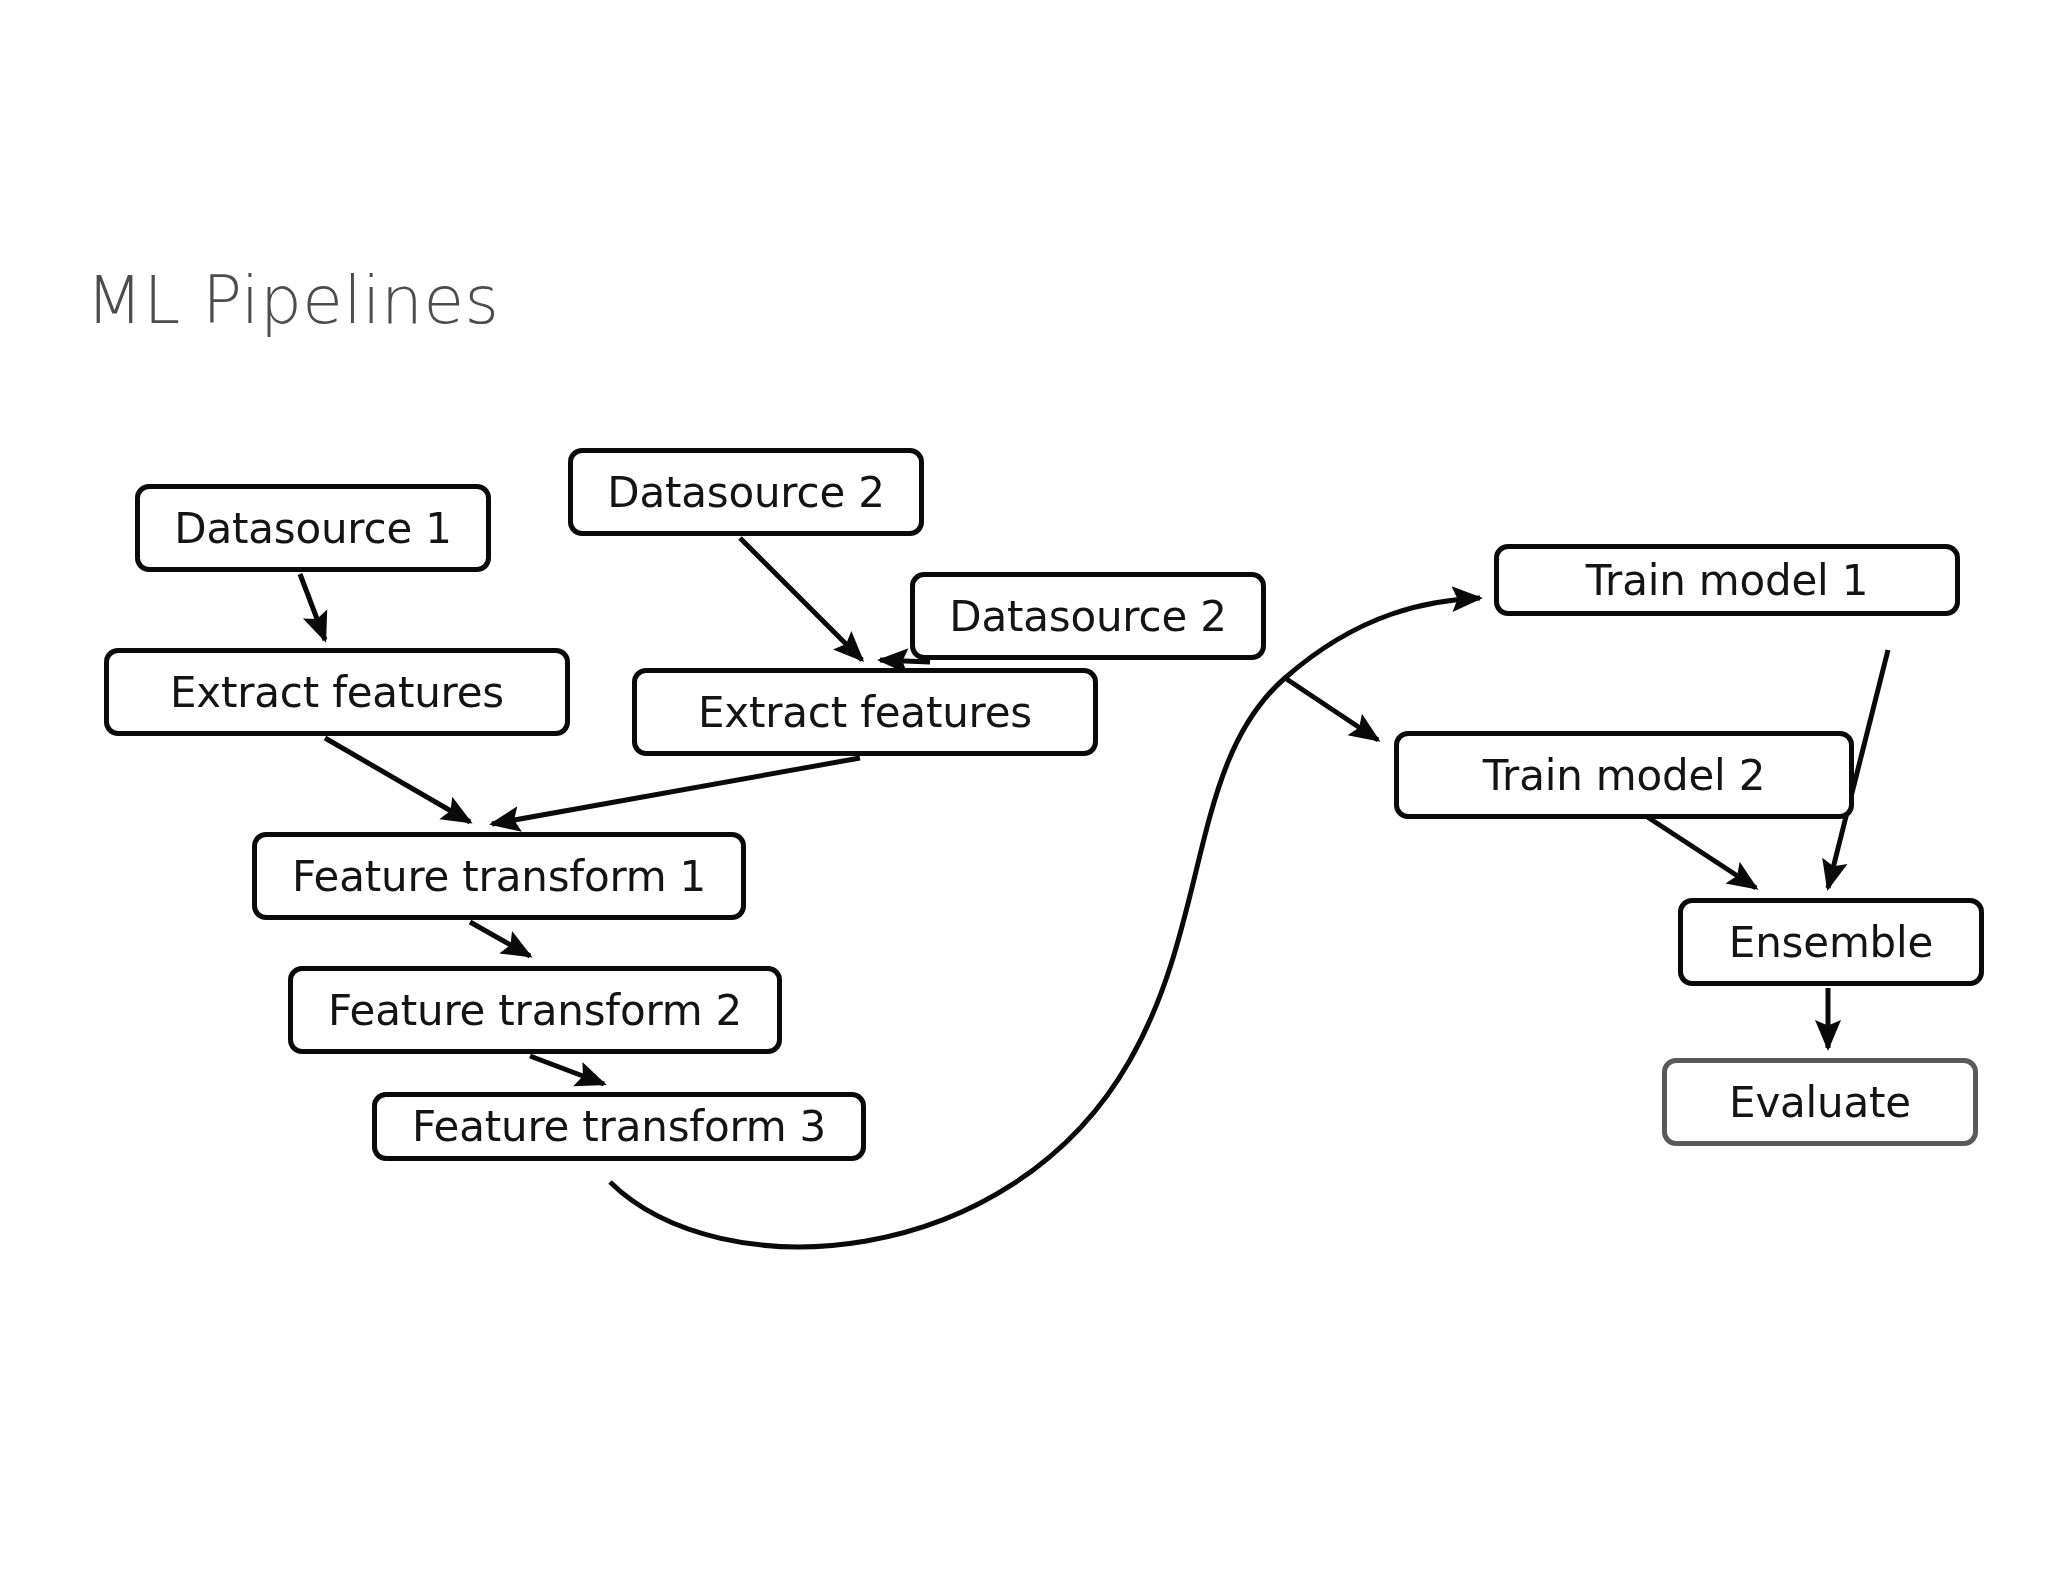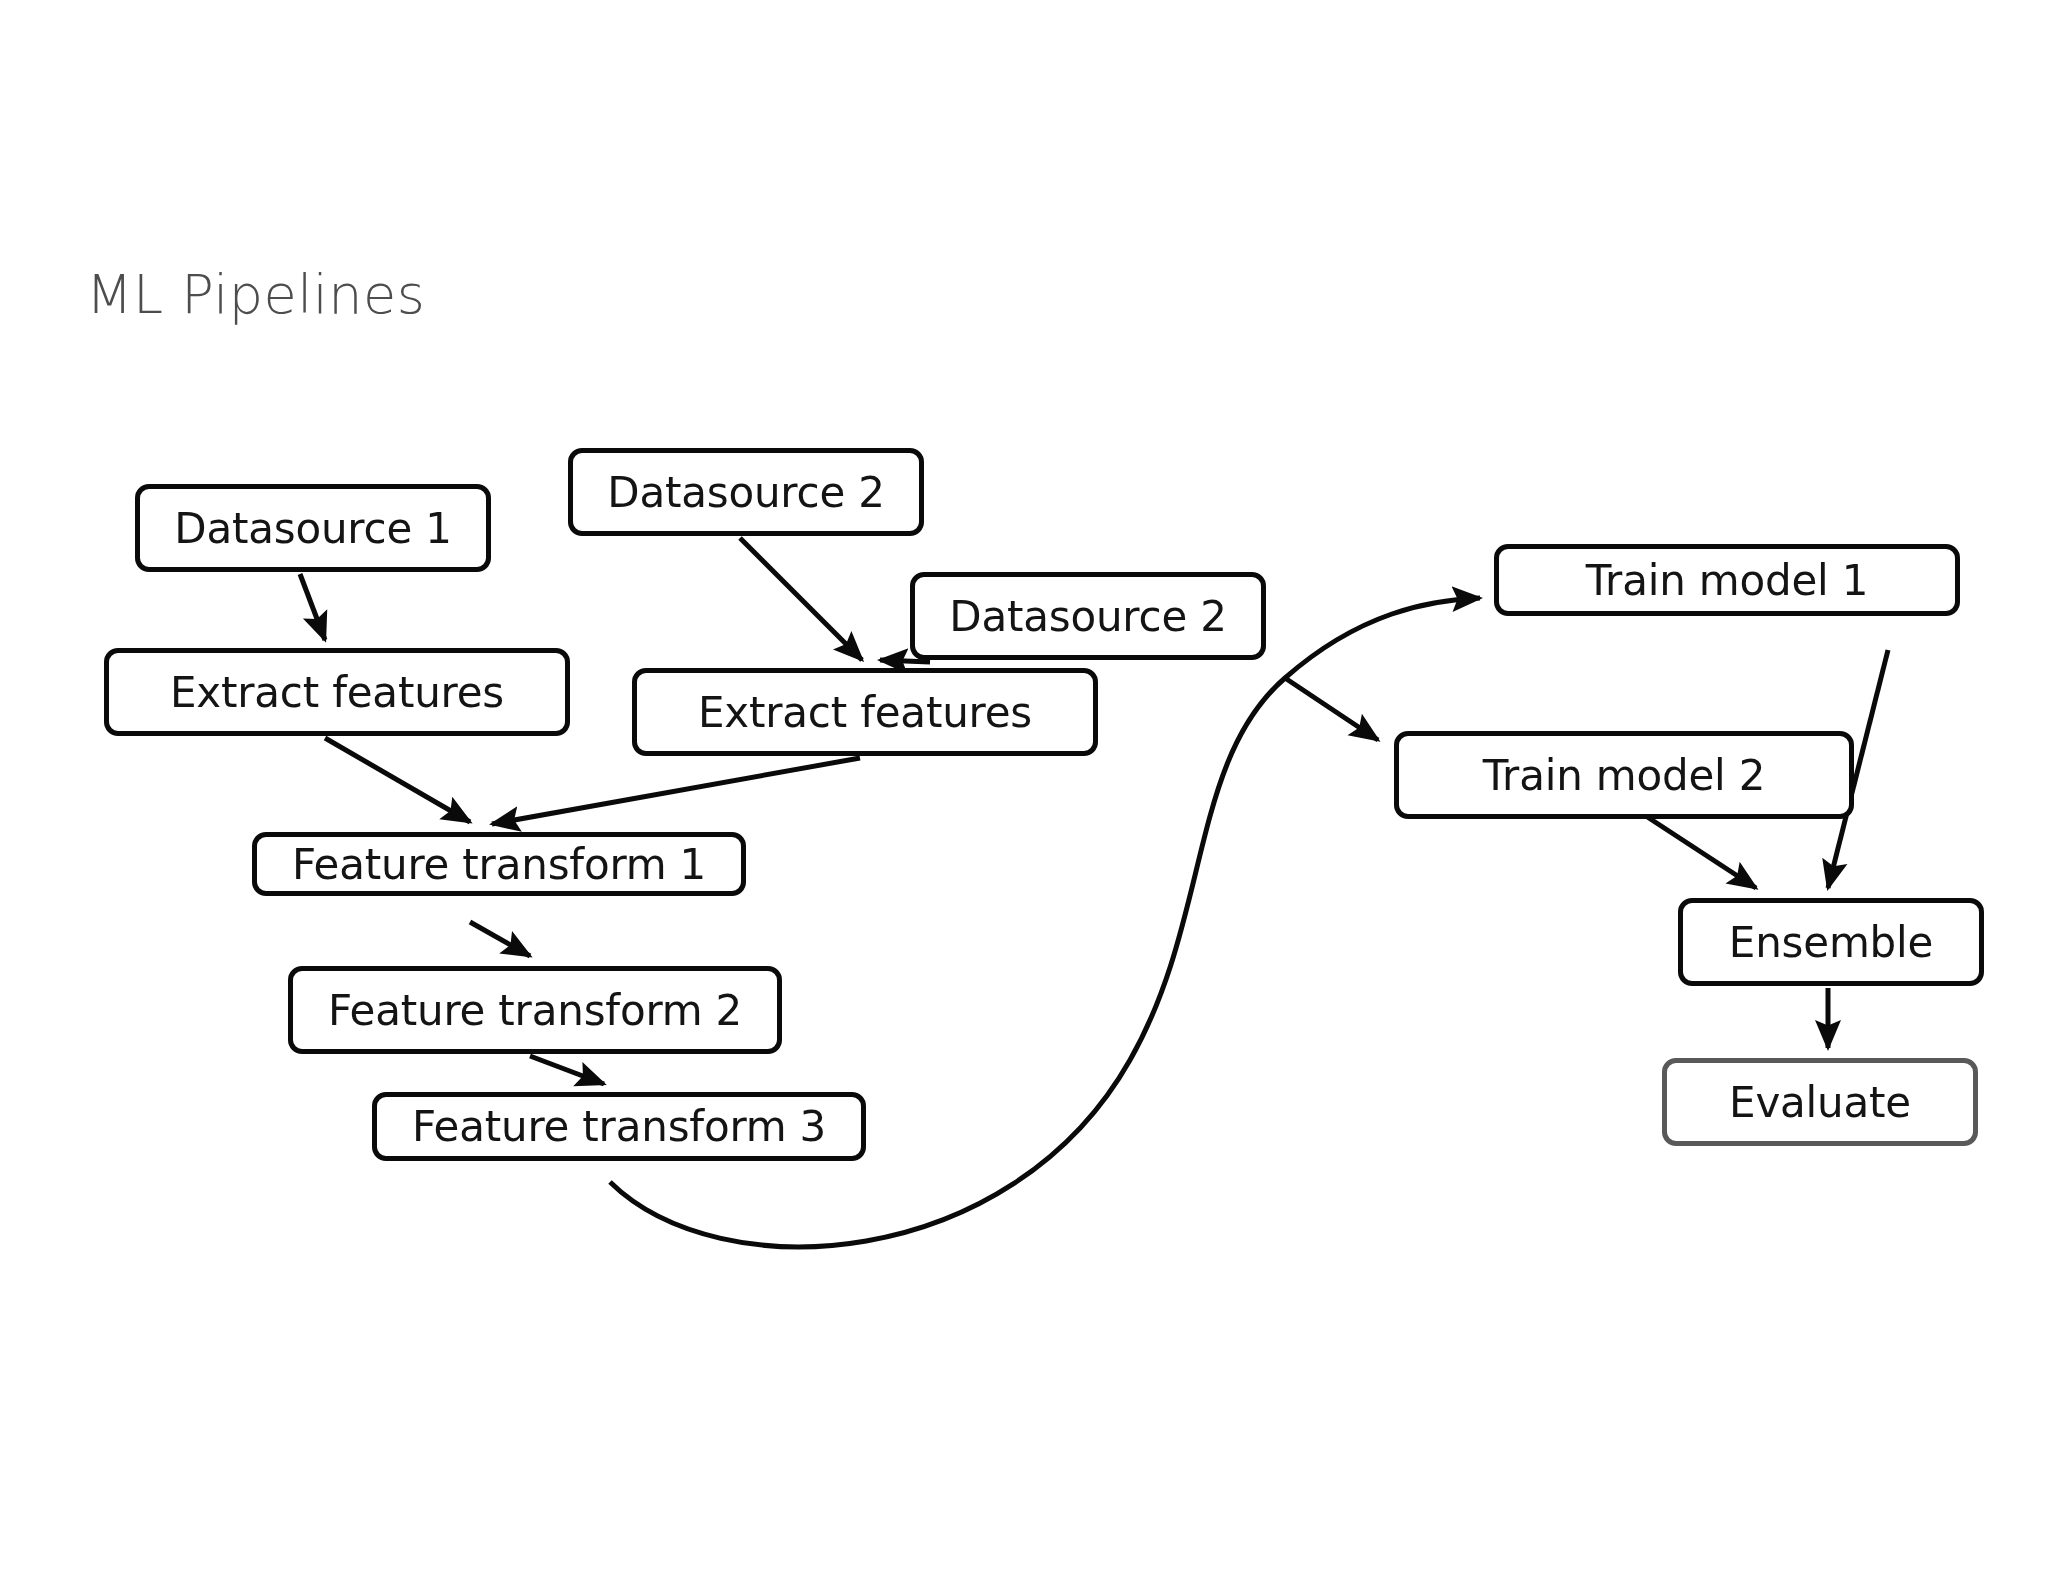--- a/index.html
+++ b/index.html
@@ -12,21 +12,21 @@
     width: 2048px;
     height: 1582px;
     background: #ffffff;
     overflow: hidden;
     font-family: "Liberation Sans", sans-serif;
   }
   #title {
     position: absolute;
     left: 86px;
     top: 268px;
-    font-size: 54px;
+    font-size: 66px;
     font-weight: 300;
     letter-spacing: 0.5px;
     color: #4d4d4d;
     line-height: 1.0;
     white-space: nowrap;
     font-family: "DejaVu Sans", sans-serif;
   }
   svg#edges {
     position: absolute;
     left: 0;
@@ -107,21 +107,21 @@
   </div>
 
   <div class="node" style="left:104px; top:648px; width:466px; height:88px;">
     <span>Extract features</span>
   </div>
 
   <div class="node" style="left:632px; top:668px; width:466px; height:88px;">
     <span>Extract features</span>
   </div>
 
-  <div class="node" style="left:252px; top:832px; width:494px; height:64px;">
+  <div class="node" style="left:252px; top:832px; width:494px; height:88px;">
     <span>Feature transform 1</span>
   </div>
 
   <div class="node" style="left:288px; top:966px; width:494px; height:88px;border-radius:14px;">
     <span>Feature transform 2</span>
   </div>
 
   <div class="node" style="left:372px; top:1092px; width:494px; height:69px;">
     <span>Feature transform 3</span>
   </div>

